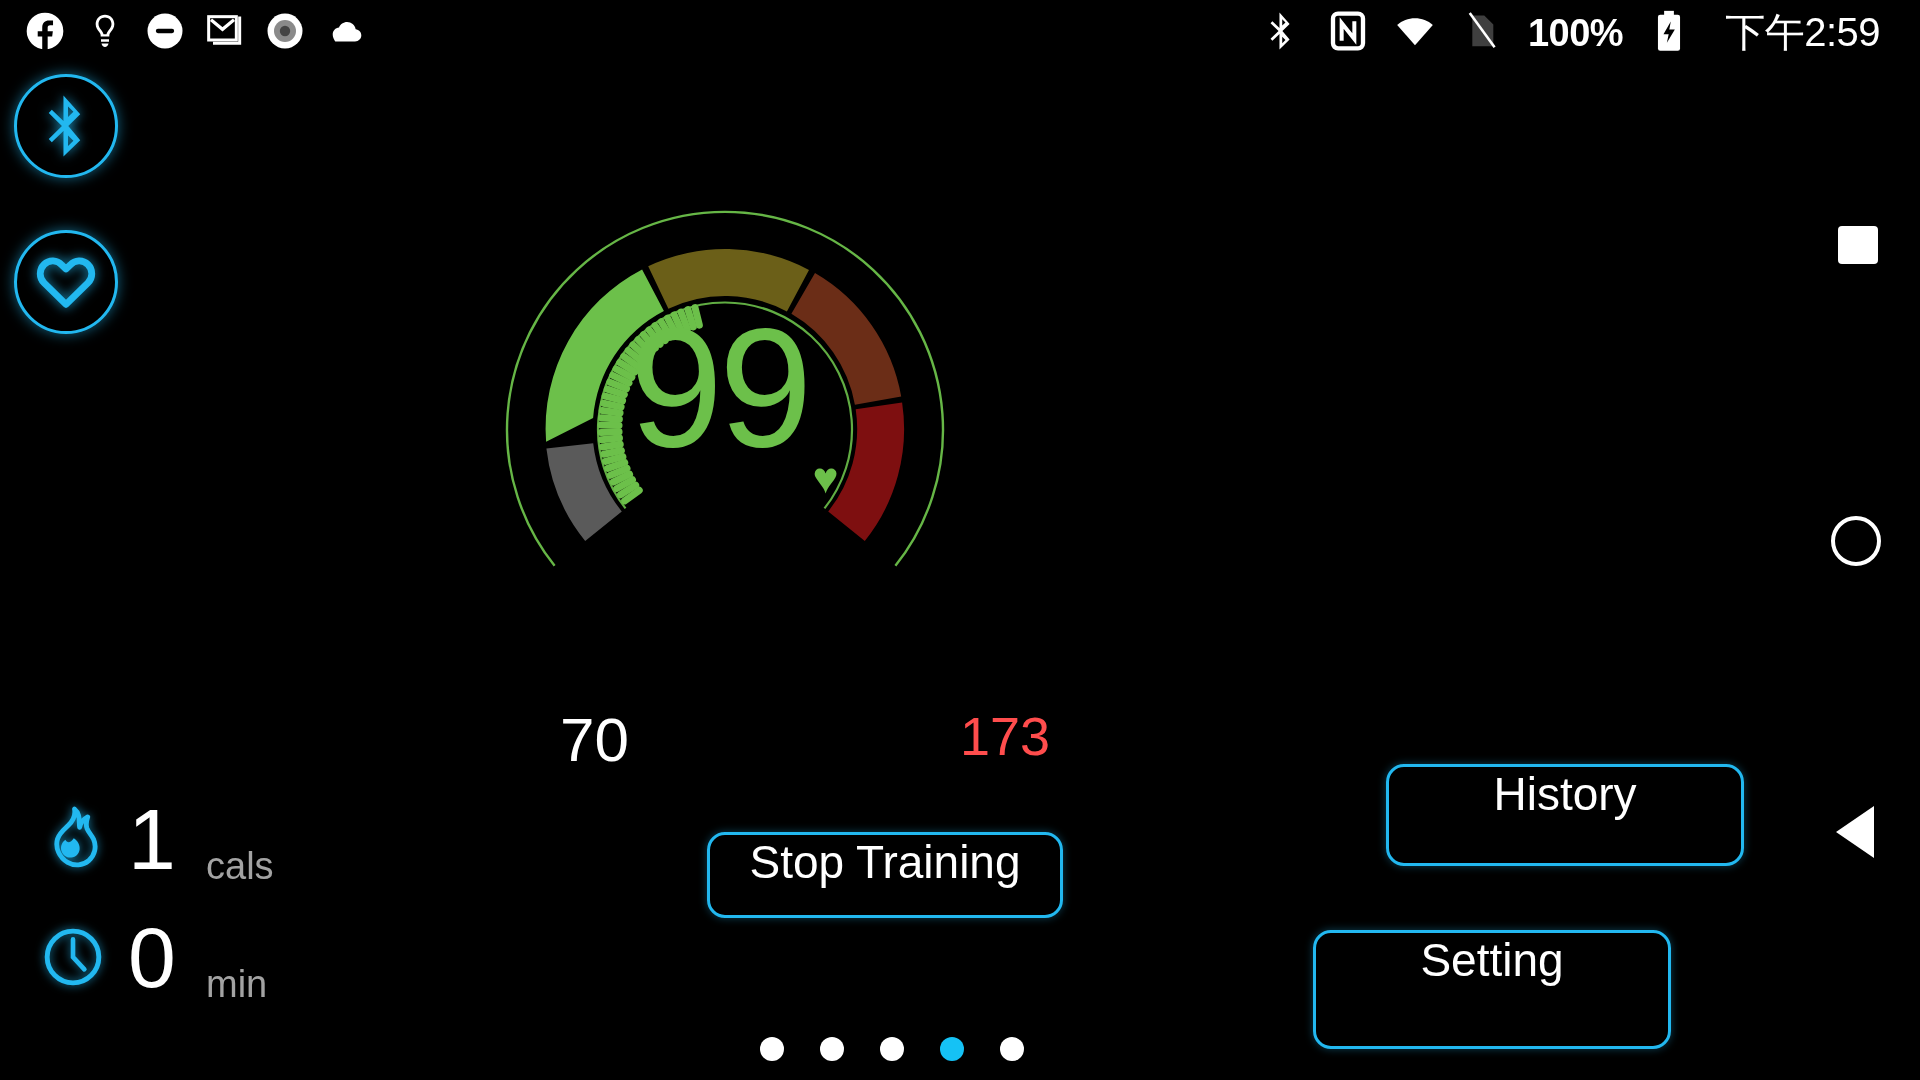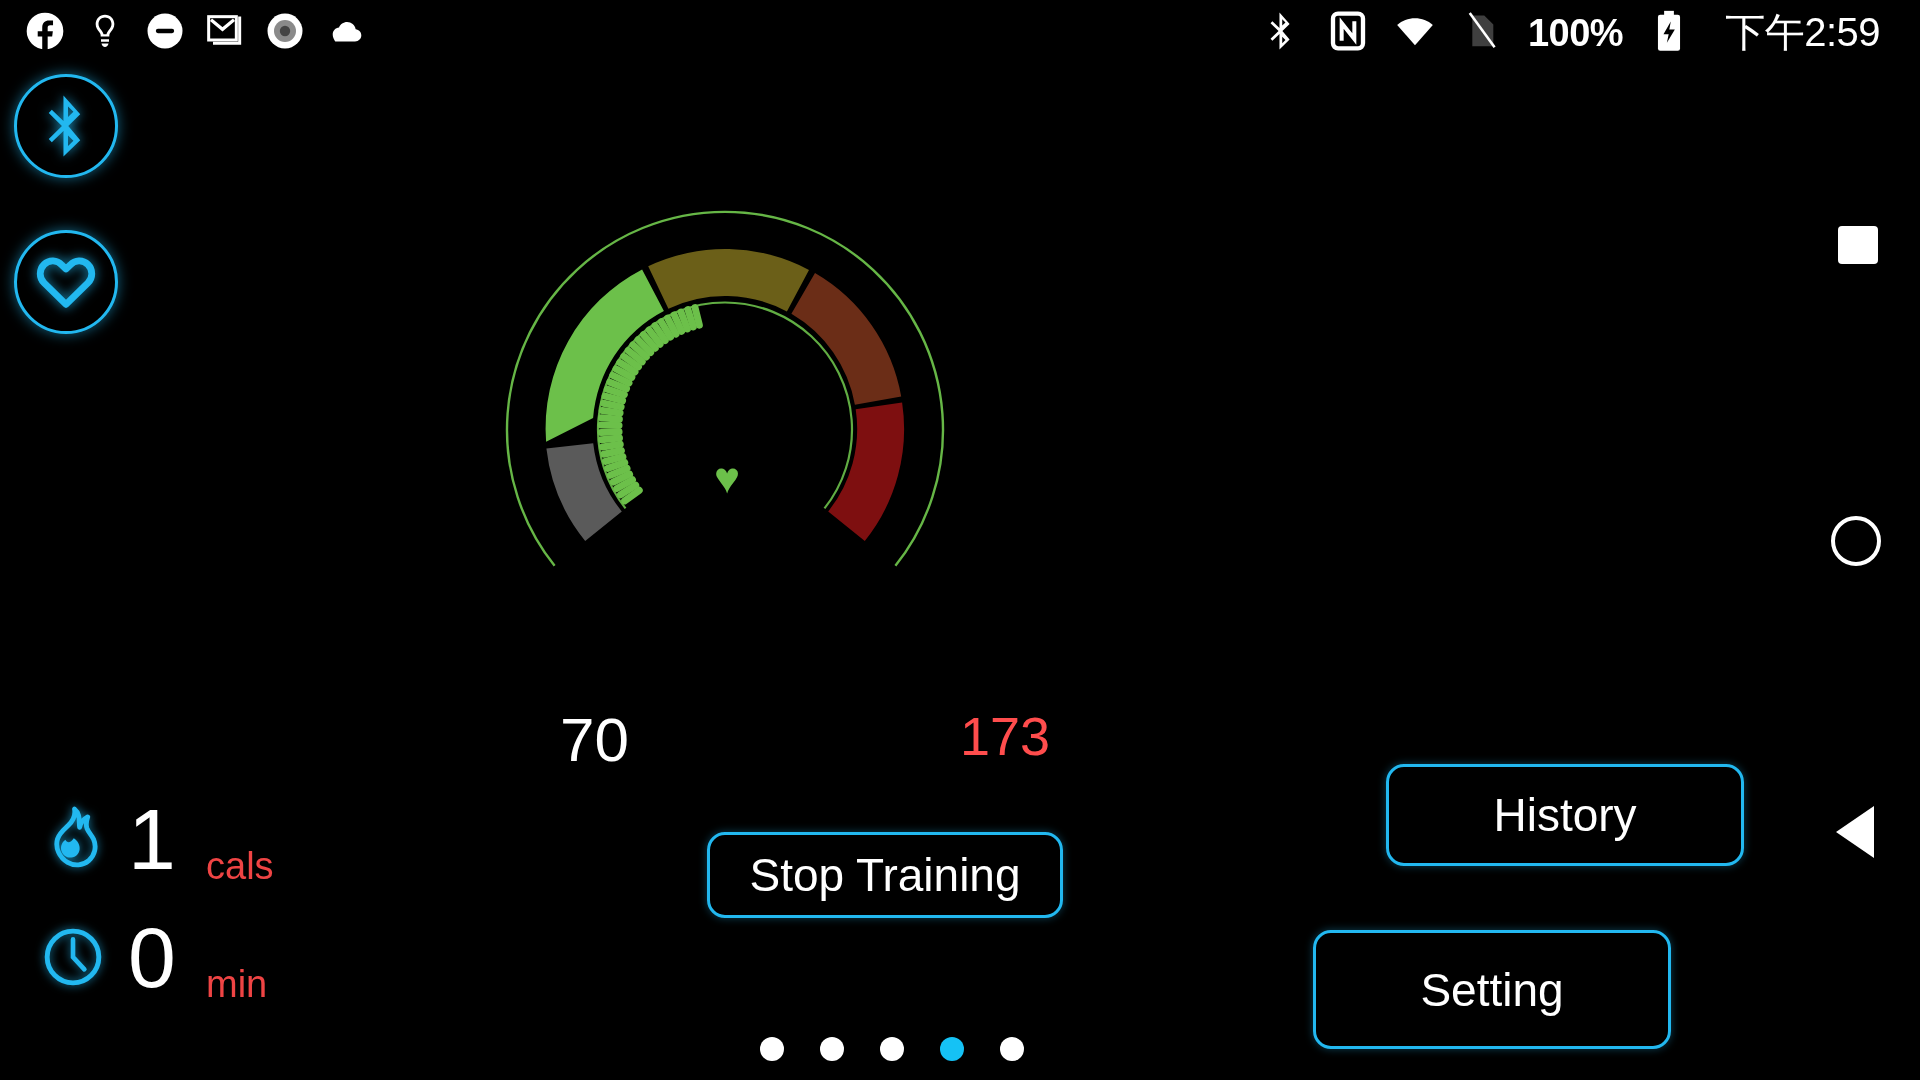--- a/index.html
+++ b/index.html
@@ -158,33 +158,33 @@
   .stat-icon svg { display:block; filter: drop-shadow(0 0 5px rgba(34,184,240,0.7)); }
   .stat-value {
     font-size: 86px;
     line-height: 1;
     color: #ffffff;
     font-weight: 400;
     min-width: 66px;
   }
   .stat-unit {
     font-size: 38px;
-    color: #ef4444;
+    color: #a3a3a3;
     margin-left: 12px;
     align-self: flex-end;
     margin-bottom: 10px;
   }
 
   
   .ghost-btn {
     border: 3px solid #22b8f0;
     border-radius: 18px;
     color: #ffffff;
     display: flex;
-    align-items: center;
+    align-items: flex-start;
     justify-content: center;
     background: transparent;
     box-shadow: 0 0 8px rgba(34,184,240,0.35);
     font-size: 46px;
     box-sizing: border-box;
   }
   #stop-training-button {
     position: absolute;
     left: 707px;
     top: 832px;
@@ -400,20 +400,21 @@
           <line x1="-54.55" y1="-90.89" x2="-63.81" y2="-106.32" stroke="#6cc04a" stroke-width="7" stroke-linecap="round"></line>
           <line x1="-49.07" y1="-93.96" x2="-57.40" y2="-109.91" stroke="#6cc04a" stroke-width="7" stroke-linecap="round"></line>
           <line x1="-43.42" y1="-96.70" x2="-50.79" y2="-113.12" stroke="#6cc04a" stroke-width="7" stroke-linecap="round"></line>
           <line x1="-37.62" y1="-99.10" x2="-44.01" y2="-115.93" stroke="#6cc04a" stroke-width="7" stroke-linecap="round"></line>
           <line x1="-31.69" y1="-101.15" x2="-37.07" y2="-118.33" stroke="#6cc04a" stroke-width="7" stroke-linecap="round"></line>
           <line x1="-25.64" y1="-102.85" x2="-30.00" y2="-120.32" stroke="#6cc04a" stroke-width="7" stroke-linecap="round"></line>
         </g>
     </g>
   </svg>
   <div id="bpm-value">
+    <span id="bpm-number">99</span>
     <span id="bpm-heart">♥</span>
   </div>
 </div>
 <div id="zone-min">70</div>
 <div id="zone-max">173</div>
 
 <div id="stats">
   <div class="stat-row">
     <span class="stat-icon">
       <svg width="62" height="66" viewBox="0 0 24 26">

